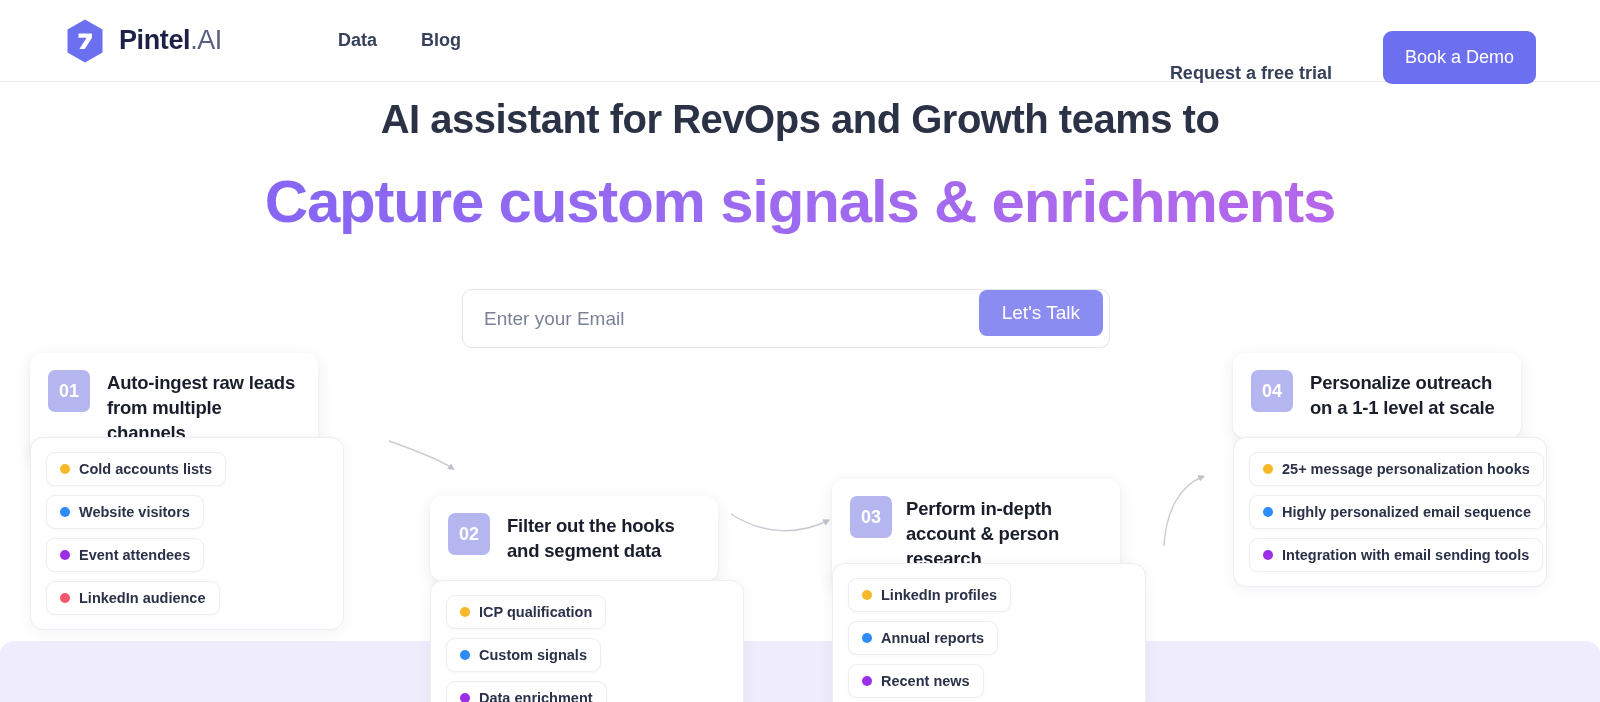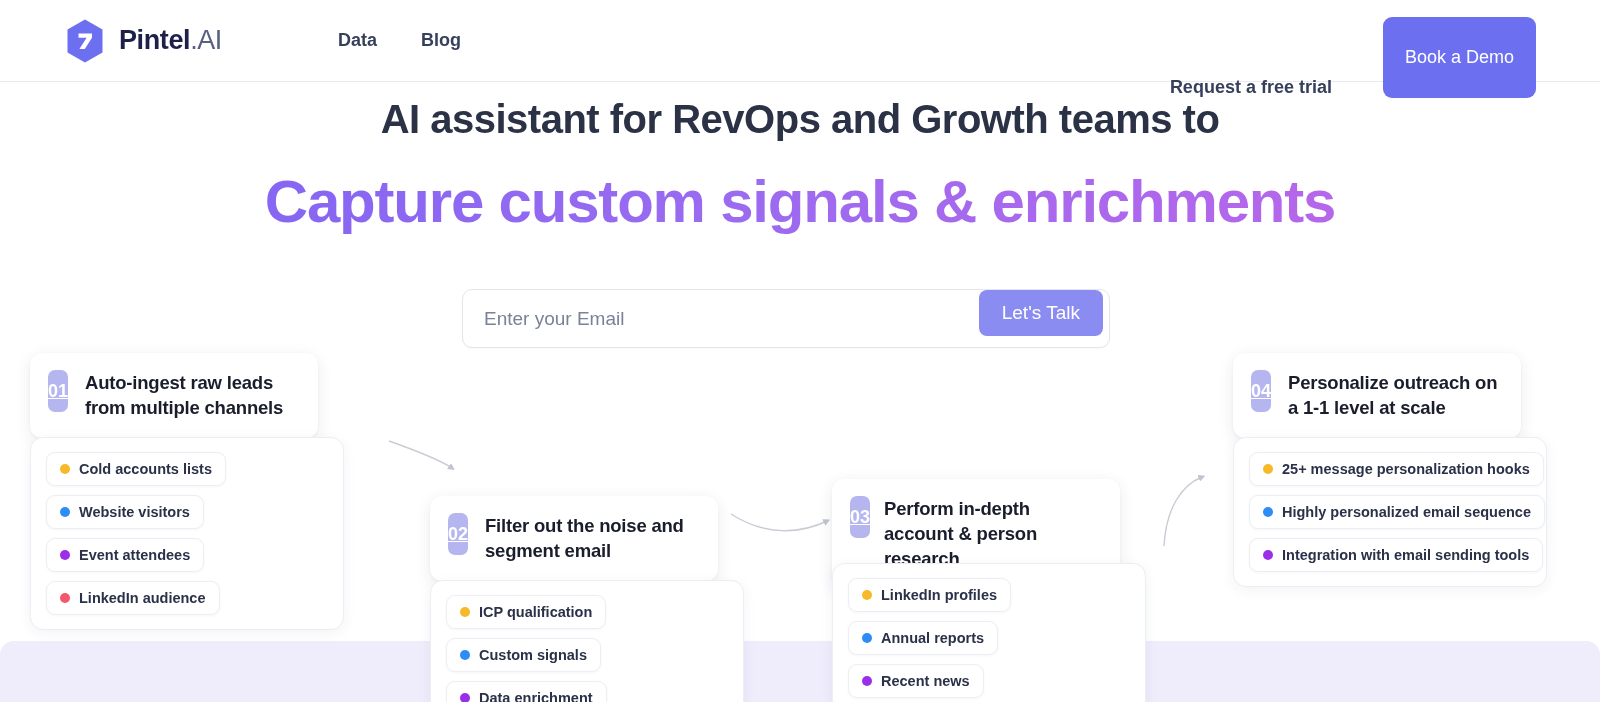--- a/index.html
+++ b/index.html
@@ -82,21 +82,21 @@
     white-space: nowrap;
     cursor: pointer;
   }
   .demo-btn {
     background: #6c6ff0;
     color: #ffffff;
     font-size: 18px;
     font-weight: 400;
     border: none;
     border-radius: 9px;
-    padding: 30px 22px;
+    padding: 16px 22px;
     cursor: pointer;
     white-space: nowrap;
     font-family: "Liberation Sans", sans-serif;
     margin-top: 34px;
   }
 
   
   .hero {
     position: absolute;
     top: 82px; left: 0;
@@ -189,30 +189,29 @@
     background: #ffffff;
     border-radius: 12px;
     box-shadow: 0 4px 16px rgba(40,45,90,0.09), 0 1px 3px rgba(40,45,90,0.05);
     display: flex;
     align-items: flex-start;
     gap: 17px;
     padding: 17px 20px 17px 18px;
   }
   .step-badge {
     flex: 0 0 auto;
-    width: 20px; height: 42px;
+    width: 42px; height: 42px;
     background: #b5b6ef;
     border-radius: 7px;
     color: #ffffff;
     font-size: 18px;
     font-weight: 700;
     display: flex;
     align-items: center;
     justify-content: center;
-    text-decoration: underline;
   }
   .step-title {
     font-size: 18.5px;
     font-weight: 700;
     color: #1a1d2b;
     line-height: 1.35;
     letter-spacing: -0.2px;
     padding-top: 1px;
   }
 
@@ -333,21 +332,21 @@
         </span>
         <span class="tag">
           <span class="tag-dot" style="background:#f4566b"></span>
           <span>LinkedIn audience</span>
         </span>
       </div>
     </div>
 
     <div class="step-card" id="card-02">
       <div class="step-badge">02</div>
-      <div class="step-title">Filter out the noise and segment email</div>
+      <div class="step-title">Filter out the hooks and segment data</div>
     </div>
     <div class="tag-card" id="tags-02">
       <div class="tag-row">
         <span class="tag">
           <span class="tag-dot" style="background:#f7b928"></span>
           <span>ICP qualification</span>
         </span>
         <span class="tag">
           <span class="tag-dot" style="background:#2d8cf5"></span>
           <span>Custom signals</span>

